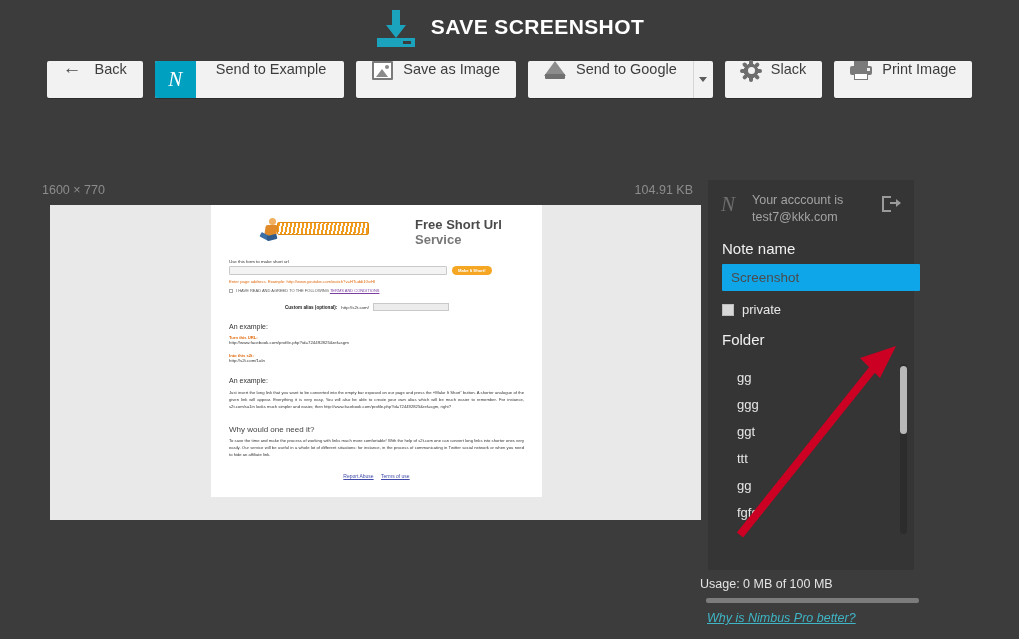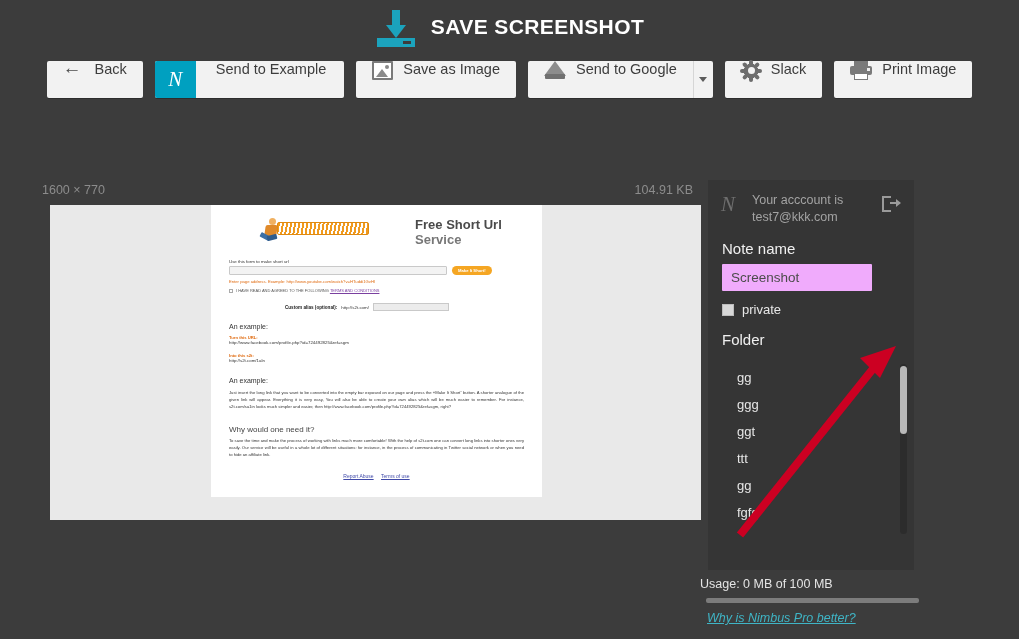--- a/index.html
+++ b/index.html
@@ -239,22 +239,22 @@
   }
   .logout .arr::after {
     content: ""; position: absolute; right: -1px; top: -3px; width: 0; height: 0;
     border-top: 4px solid transparent; border-bottom: 4px solid transparent;
     border-left: 5px solid #9a9a9a;
   }
   .sec-label {
     color: #f0f0f0; font-size: 15px; padding: 14px 0 7px 14px;
   }
   .note-input {
-    display: block; margin: 0 14px; width: 150px; height: 27px;
-    background: #f0abfc; border: none; border-radius: 1px;
+    display: block; margin: 0 14px; width: 198px; height: 27px;
+    background: #0ea5e9; border: none; border-radius: 1px;
     padding: 0 9px; font-size: 13.5px; color: #4c4c4c;
     font-family: "Liberation Sans", sans-serif;
   }
   .priv-row { display: flex; align-items: center; gap: 8px; padding: 11px 0 0 14px; }
   .priv-box {
     width: 12px; height: 12px; background: #d8d8d8; border: 1px solid #bdbdbd; cursor: pointer;
   }
   .priv-lbl { color: #e8e8e8; font-size: 13px; }
 
   .folder-wrap { position: relative; margin-top: 9px; height: 170px; }

